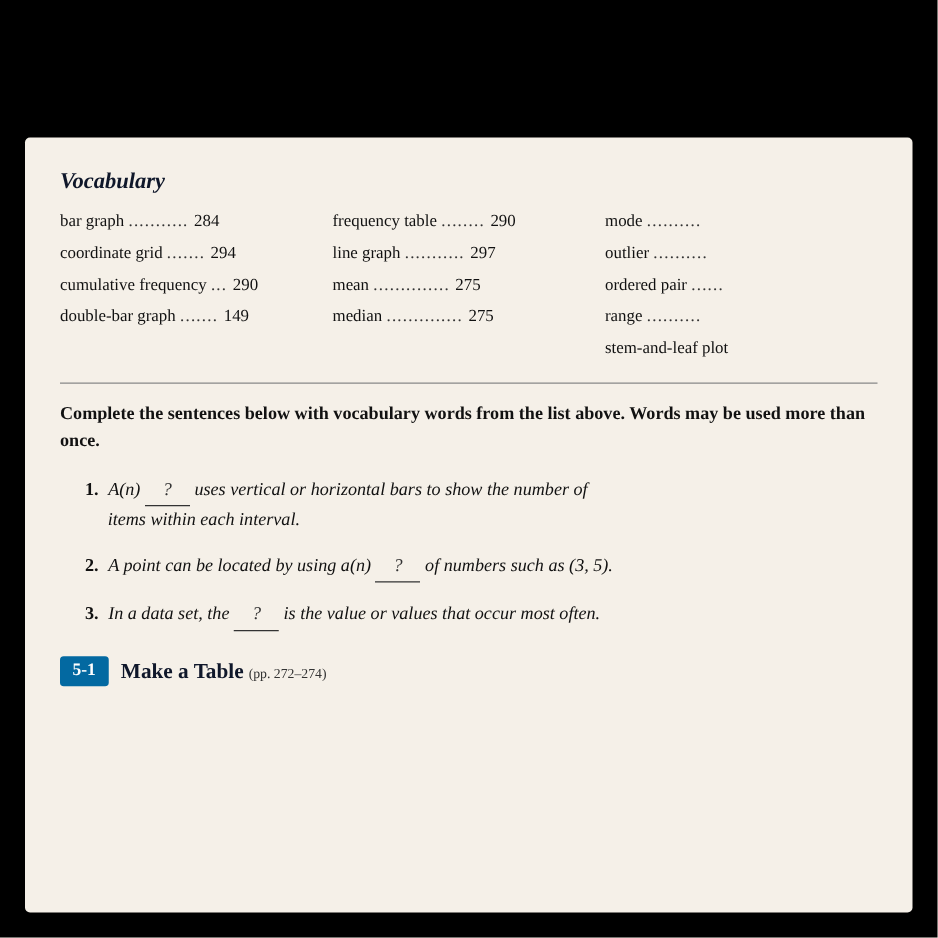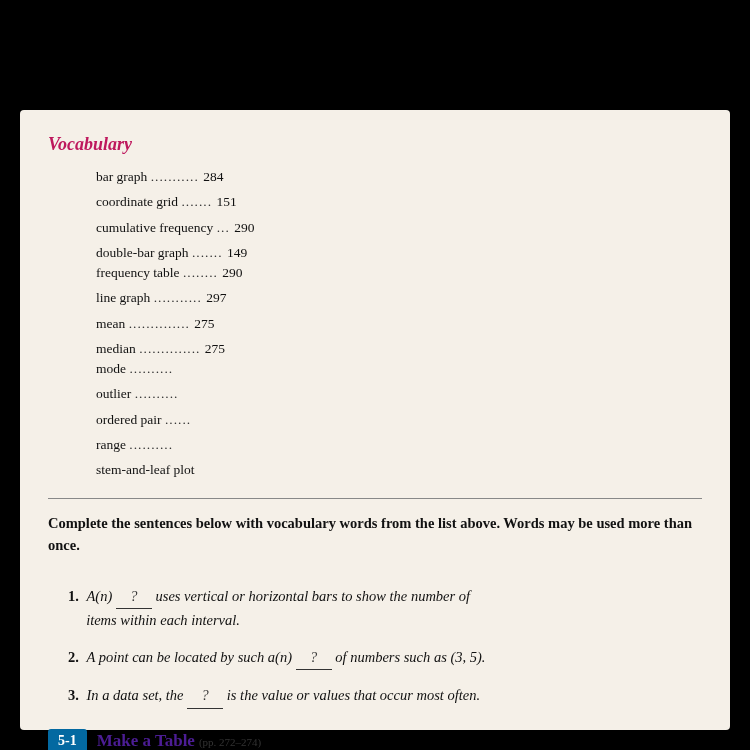--- a/index.html
+++ b/index.html
@@ -21,31 +21,30 @@
       background: #f5f0e8;
       border-radius: 4px;
       padding: 24px 28px 20px 28px;
     }
 
     .vocabulary-title {
       font-weight: bold;
       font-style: italic;
       font-size: 18px;
       margin-bottom: 12px;
-      color: #be185d;
+      color: #0f172a;
     }
 
     .vocab-table {
       display: grid;
-      grid-template-columns: 1fr;
+      grid-template-columns: 1fr 1fr 1fr;
       gap: 0;
       margin-bottom: 18px;
       font-size: 13.5px;
       color: #111;
-      margin-left: 48px;
     }
 
     .vocab-col {
       display: flex;
       flex-direction: column;
       gap: 5px;
     }
 
     .vocab-entry {
       white-space: nowrap;
@@ -64,21 +63,21 @@
     .divider {
       border: none;
       border-top: 1px solid #888;
       margin: 14px 0;
     }
 
     .instructions {
       font-size: 14.5px;
       font-weight: bold;
       color: #111;
-      margin-bottom: 28px;
+      margin-bottom: 16px;
       line-height: 1.5;
     }
 
     .question {
       font-size: 14.5px;
       color: #111;
       margin-bottom: 14px;
       line-height: 1.6;
       margin-left: 20px;
     }
@@ -110,21 +109,21 @@
       color: #fff;
       font-size: 14px;
       font-weight: bold;
       padding: 4px 10px;
       border-radius: 3px;
     }
 
     .section-title {
       font-size: 17px;
       font-weight: bold;
-      color: #4c1d95;
+      color: #0f172a;
     }
 
     .section-pages {
       font-size: 11px;
       font-weight: normal;
       color: #333;
     }
 
     .italic-q {
       font-style: italic;
@@ -141,21 +140,21 @@
 
     <div class="vocab-col">
       <div class="vocab-entry">
         <span>bar graph</span>
         <span class="dots"> ........... </span>
         <span class="page-num">284</span>
       </div>
       <div class="vocab-entry">
         <span>coordinate grid</span>
         <span class="dots"> ....... </span>
-        <span class="page-num">151</span>
+        <span class="page-num">294</span>
       </div>
       <div class="vocab-entry">
         <span>cumulative frequency</span>
         <span class="dots"> ... </span>
         <span class="page-num">290</span>
       </div>
       <div class="vocab-entry">
         <span>double-bar graph</span>
         <span class="dots"> ....... </span>
         <span class="page-num">149</span>
@@ -214,21 +213,21 @@
 
   <div class="question">
     <span class="q-num">1.</span>
     <span class="italic-q">A(n) </span>
     <span class="blank">?</span>
     <span class="italic-q"> uses vertical or horizontal bars to show the number of<br>&nbsp;&nbsp;&nbsp;&nbsp;&nbsp;items within each interval.</span>
   </div>
 
   <div class="question">
     <span class="q-num">2.</span>
-    <span class="italic-q"> A point can be located by such a(n) </span>
+    <span class="italic-q"> A point can be located by using a(n) </span>
     <span class="blank">?</span>
     <span class="italic-q"> of numbers such as (3, 5).</span>
   </div>
 
   <div class="question">
     <span class="q-num">3.</span>
     <span class="italic-q"> In a data set, the </span>
     <span class="blank">?</span>
     <span class="italic-q"> is the value or values that occur most often.</span>
   </div>

